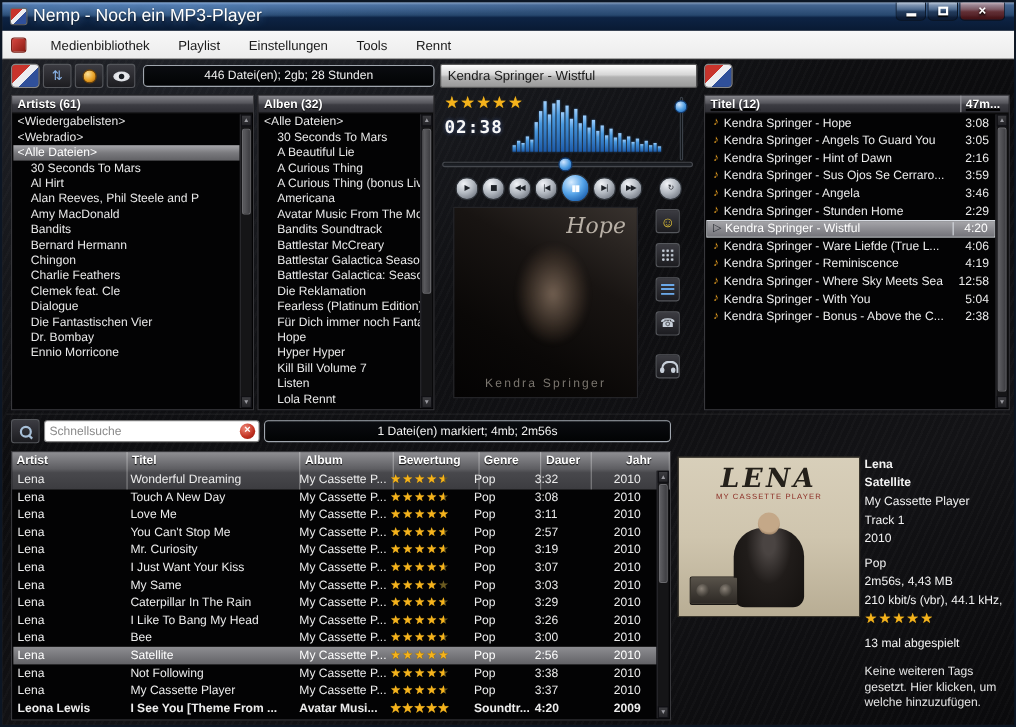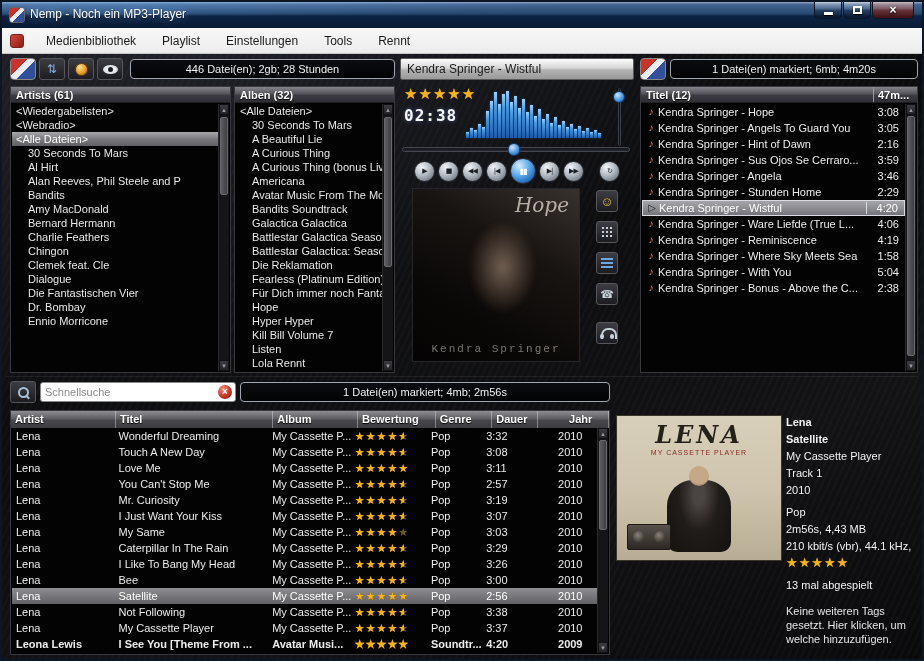--- a/index.html
+++ b/index.html
@@ -9,21 +9,21 @@
 
   .window { position:relative; width:924px; height:661px; background:#0e0e10;
     border:2px solid #0c1624; box-shadow: inset 0 0 0 1px rgba(120,150,190,0.25); overflow:hidden; }
 
   
   .titlebar { position:absolute; top:0; left:0; right:0; height:26px;
     background: radial-gradient(ellipse at 12% 0%, rgba(120,180,255,0.35), transparent 40%),
       linear-gradient(180deg,#8fa6c4 0%,#43648f 10%,#27486f 45%,#0d2344 54%,#091a33 100%); }
   .title-icon { position:absolute; left:7px; top:5px; width:16px; height:16px; border-radius:3px;
     border:1px solid #666; background:linear-gradient(135deg,#c8342c 0 38%,#ecedf0 38% 58%,#30509a 58% 100%); }
-  .title-text { position:absolute; left:28px; top:0; line-height:25px; color:#fff; font-size:12px;
+  .title-text { position:absolute; left:28px; top:0; line-height:25px; color:#fff; font-size:16px;
     text-shadow:0 0 8px rgba(130,190,255,0.7), 0 1px 2px #000; }
   .win-controls { position:absolute; right:8px; top:0; display:flex; gap:1px; }
   .win-btn { width:28px; height:17px; border:1px solid #0a1626; border-top:none; border-radius:0 0 5px 5px;
     background:linear-gradient(180deg,rgba(255,255,255,0.45),rgba(150,165,190,0.25) 40%,rgba(20,35,60,0.5) 55%,rgba(10,20,40,0.6));
     display:flex; align-items:center; justify-content:center; color:#fff; padding:0; }
   .win-btn.close { width:42px;
     background:linear-gradient(180deg,rgba(255,205,195,0.55),rgba(195,95,75,0.5) 40%,rgba(125,28,16,0.65) 55%,rgba(85,12,6,0.75)); }
   .glyph-min { width:9px; height:3px; background:#fff; margin-top:7px; box-shadow:0 1px 1px #000; }
   .glyph-max { width:9px; height:8px; border:2px solid #fff; box-shadow:0 1px 1px #000; }
   .glyph-close { font-size:12px; font-weight:bold; line-height:1; text-shadow:0 1px 2px #000; }
@@ -68,21 +68,21 @@
 
   .player-title-box { position:absolute; left:398px; top:4px; width:234px; height:22px;
     background:linear-gradient(180deg,#fdfdfd,#d6d6d6 45%,#b2b2b2 55%,#9a9a9a);
     border:1px solid #5a5a5a; border-radius:2px; color:#1a1a1a; font-size:12px;
     line-height:20px; padding:0 6px; white-space:nowrap; overflow:hidden; }
 
   
   .panel { position:absolute; background:#030304; border:1px solid #38383c; }
   .artists-panel  { left:8px;   top:32px; width:221px; height:287px; }
   .albums-panel   { left:232px; top:32px; width:161px; height:287px; }
-  .playlist-panel { left:638px; top:32px; width:278px; height:287px; }
+  .playlist-panel { left:638px; top:32px; width:278px; height:287px;text-decoration:underline; }
   .panel-header { height:16px; background:linear-gradient(180deg,#84848a 0%,#55555b 45%,#3c3c42 55%,#2e2e34 100%);
     color:#fff; font-size:11px; font-weight:bold; line-height:16px; padding:0 5px;
     border-bottom:1px solid #202024; text-shadow:0 1px 1px #000; }
   .pl-head { display:flex; padding:0; }
   .pl-head-title { flex:1; padding:0 5px; }
   .pl-head-total { width:44px; border-left:1px solid #9a9aa0; padding-left:4px; }
   .list-body { position:absolute; top:17px; left:1px; right:12px; bottom:1px; overflow:hidden; }
   .list-row { height:14px; line-height:14px; font-size:11px; color:#e8e8e8; padding:0 4px;
     white-space:nowrap; overflow:hidden; }
   .list-row.sub { padding-left:16px; }
@@ -135,21 +135,21 @@
   .ctl:last-child { margin-left:12px; }
   .cover-box { position:absolute; left:12px; top:102px; width:168px; height:174px; overflow:hidden;
     border:1px solid #26262a;
     background:linear-gradient(210deg,#38322e 0%,#181412 35%,#0a0807 70%,#040303 100%); }
   .hope-script { position:absolute; top:4px; right:10px; font-family:"DejaVu Serif", serif;
     font-style:italic; font-size:20px; color:#b8b0a6; }
   .hope-face { position:absolute; top:28px; left:28px; width:112px; height:112px;
     background:radial-gradient(ellipse 40% 55% at 55% 45%, rgba(190,160,135,0.55), rgba(120,95,75,0.25) 55%, transparent 75%);
     filter:blur(2px); }
   .hope-caption { position:absolute; bottom:6px; width:100%; text-align:center; color:#7a756e;
-    font-size:11px; letter-spacing:2px; font-family:Liberation Mono, monospace; }
+    font-size:11px; letter-spacing:2px; font-family:Liberation Sans, sans-serif; }
   .side-buttons { position:absolute; left:196px; top:104px; width:24px; display:flex;
     flex-direction:column; gap:9px; }
   .tool-btn.side { width:22px; height:22px; }
   .tool-btn.side.last { margin-top:8px; }
   .icon-smiley { color:#e8c838; font-size:13px; line-height:1; }
   .icon-grid { display:inline-block; width:12px; height:12px;
     background-image:radial-gradient(#c8d0da 1px, transparent 1.3px); background-size:4px 4px; }
   .icon-list { display:inline-block; width:12px; height:10px;
     background:repeating-linear-gradient(180deg,#6aa8e8 0 2px, transparent 2px 4px); }
   .icon-phone { color:#c8d0da; font-size:11px; line-height:1; }
@@ -173,21 +173,21 @@
     display:flex; align-items:center; }
   .search-input { flex:1; min-width:0; border:none; outline:none; background:transparent;
     font-size:11px; padding:0 4px; color:#333; }
   .search-input::placeholder { color:#8a8a8a; }
   .clear-btn { flex:0 0 auto; width:14px; height:14px; border-radius:50%; margin-right:3px;
     background:radial-gradient(circle at 35% 30%,#f08878,#c03020 60%,#8a1810);
     color:#fff; font-size:10px; line-height:14px; text-align:center; font-weight:bold; }
 
   .table-wrap { position:absolute; left:8px; top:356px; width:600px; height:245px;
     background:#030304; border:1px solid #38383c; overflow:hidden; }
-  .t-header { display:flex; height:17px;
+  .t-header { display:flex; height:34px;
     background:linear-gradient(180deg,#8e8e92 0%,#5e5e62 45%,#48484c 55%,#3c3c40 100%); }
   .t-hcell { font-size:11px; font-weight:bold; color:#fff; line-height:17px; padding:0 4px;
     border-right:1px solid rgba(255,255,255,0.35); white-space:nowrap; overflow:hidden;
     text-shadow:0 1px 1px #000; }
   .t-body { position:absolute; top:17px; left:1px; right:12px; bottom:1px; overflow:hidden; }
   .t-row { display:flex; height:16px; color:#ececec; }
   .t-cell { font-size:11px; line-height:16px; padding:0 4px; white-space:nowrap; overflow:hidden; }
   .t-row.selected { background:linear-gradient(#8e8e92,#626266); color:#fff; }
   .t-row.bold { font-weight:bold; }
   .c0 { width:108px; } .c1 { width:162px; } .c2 { width:87px; } .c3 { width:80px; }
@@ -265,37 +265,36 @@
             <span class="eye-pupil"></span>
           </span>
         </button>
       <div class="status-box ml">446 Datei(en); 2gb; 28 Stunden</div>
     </div>
 
     <div class="player-title-box">Kendra Springer - Wistful</div>
 
     <div class="toolbar-right">
       <span class="nemp-logo"></span>
-      <div class="status-box">1 Datei(en) markiert; 6mb; 4m20s</div>
     </div>
 
     <div class="panel artists-panel">
       <div class="panel-header">Artists (61)</div>
       <div class="list-body">
           <div class="list-row top">&lt;Wiedergabelisten&gt;</div>
           <div class="list-row top">&lt;Webradio&gt;</div>
           <div class="list-row top selected">&lt;Alle Dateien&gt;</div>
           <div class="list-row sub">30 Seconds To Mars</div>
           <div class="list-row sub">Al Hirt</div>
           <div class="list-row sub">Alan Reeves, Phil Steele and P</div>
+          <div class="list-row sub">Amy MacDonald</div>
           <div class="list-row sub">Bandits</div>
-          <div class="list-row sub">Amy MacDonald</div>
           <div class="list-row sub">Bernard Hermann</div>
+          <div class="list-row sub">Chingon</div>
           <div class="list-row sub">Charlie Feathers</div>
-          <div class="list-row sub">Chingon</div>
           <div class="list-row sub">Clemek feat. Cle</div>
           <div class="list-row sub">Dialogue</div>
           <div class="list-row sub">Die Fantastischen Vier</div>
           <div class="list-row sub">Dr. Bombay</div>
           <div class="list-row sub">Ennio Morricone</div>
         </div>
       <div class="vscroll">
         <div class="vs-arrow up">▲</div>
         <div class="vs-thumb" style="top:13px;height:78px;"></div>
         <div class="vs-arrow down">▼</div>
@@ -306,21 +305,21 @@
       <div class="panel-header">Alben (32)</div>
       <div class="list-body">
           <div class="list-row top">&lt;Alle Dateien&gt;</div>
           <div class="list-row sub">30 Seconds To Mars</div>
           <div class="list-row sub">A Beautiful Lie</div>
           <div class="list-row sub">A Curious Thing</div>
           <div class="list-row sub">A Curious Thing (bonus Live ...</div>
           <div class="list-row sub">Americana</div>
           <div class="list-row sub">Avatar Music From The Motio...</div>
           <div class="list-row sub">Bandits Soundtrack</div>
-          <div class="list-row sub">Galactica Galactica</div>
+          <div class="list-row sub">Battlestar McCreary</div>
           <div class="list-row sub">Battlestar Galactica Season 2</div>
           <div class="list-row sub">Battlestar Galactica: Season ...</div>
           <div class="list-row sub">Die Reklamation</div>
           <div class="list-row sub">Fearless (Platinum Edition)</div>
           <div class="list-row sub">Für Dich immer noch Fanta Sie</div>
           <div class="list-row sub">Hope</div>
           <div class="list-row sub">Hyper Hyper</div>
           <div class="list-row sub">Kill Bill Volume 7</div>
           <div class="list-row sub">Listen</div>
           <div class="list-row sub">Lola Rennt</div>
@@ -460,21 +459,21 @@
             <span class="pl-time">4:06</span>
           </div>
           <div class="pl-row">
             <span class="pl-icon">♪</span>
             <span class="pl-title">Kendra Springer - Reminiscence</span>
             <span class="pl-time">4:19</span>
           </div>
           <div class="pl-row">
             <span class="pl-icon">♪</span>
             <span class="pl-title">Kendra Springer - Where Sky Meets Sea</span>
-            <span class="pl-time">1:58</span>
+            <span class="pl-time">12:58</span>
           </div>
           <div class="pl-row">
             <span class="pl-icon">♪</span>
             <span class="pl-title">Kendra Springer - With You</span>
             <span class="pl-time">5:04</span>
           </div>
           <div class="pl-row">
             <span class="pl-icon">♪</span>
             <span class="pl-title">Kendra Springer - Bonus - Above the C...</span>
             <span class="pl-time">2:38</span>

